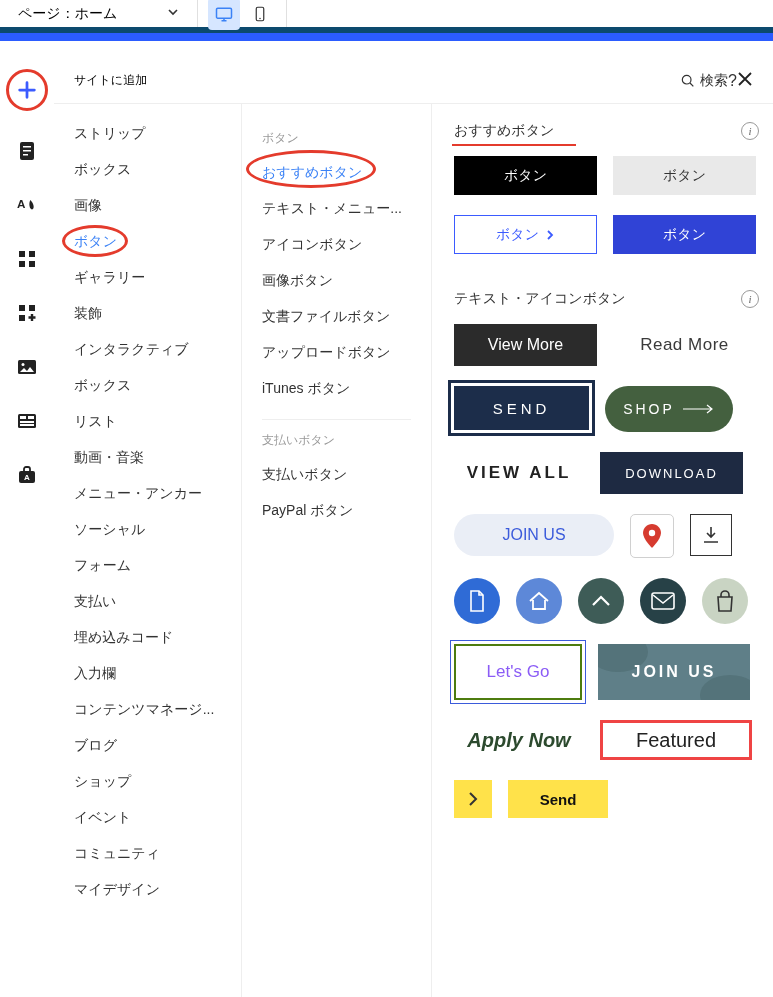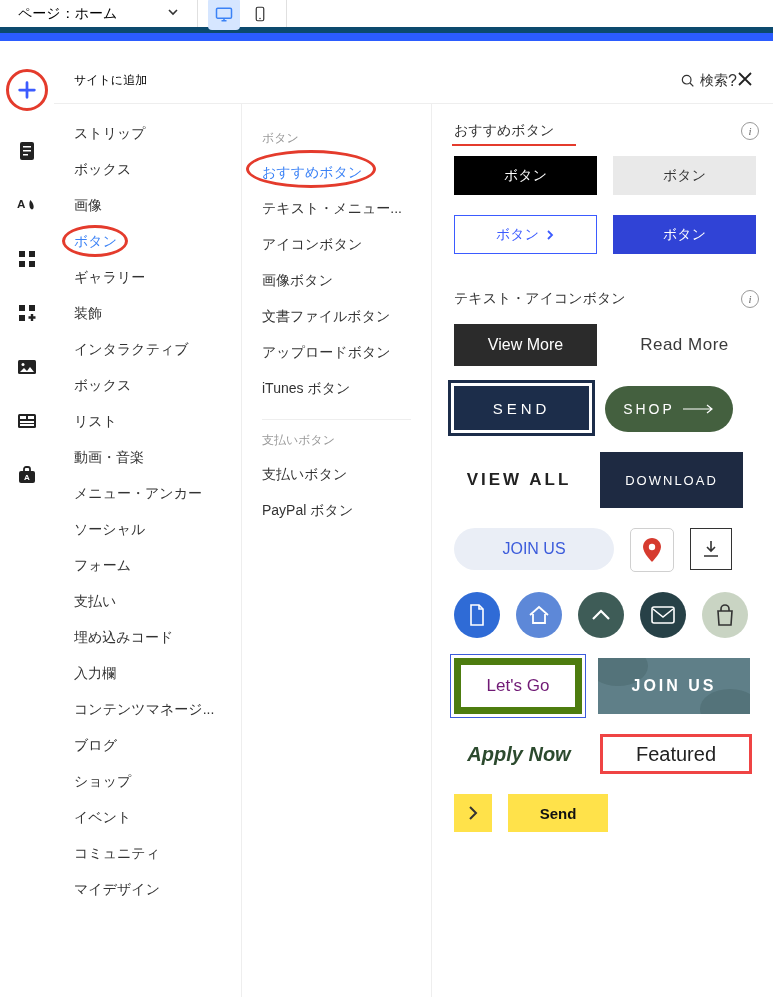--- a/index.html
+++ b/index.html
@@ -57,27 +57,27 @@
 .d-black { width: 143px; height: 39px; background: #000; color: #fff; font-size: 14px; }
 .d-grey  { width: 143px; height: 39px; background: #e9e9e9; color: #333; font-size: 14px; }
 .d-outline-blue { width: 143px; height: 39px; border: 1px solid #3b5bff; color: #3b5bff; font-size: 14px; gap: 6px; }
 .d-blue { width: 143px; height: 39px; background: #3043d6; color: #fff; font-size: 14px; }
 
 .d-vm-dark { width: 143px; height: 42px; background: #2b2b2b; color: #fff; font-size: 16px; }
 .d-readmore { width: 143px; font-size: 17px; color: #3a3a3a; letter-spacing: 0.5px; justify-content: center; }
 .d-send { width: 135px; height: 44px; background: #1c2d4a; color: #fff; border: 1px solid #1c2d4a; outline: 3px solid #1c2d4a; outline-offset: 3px; letter-spacing: 4px; font-family: Georgia, serif; font-size: 15px; }
 .d-shop { width: 128px; height: 46px; background: #44603f; color: #fff; border-radius: 23px; letter-spacing: 3px; font-size: 14px; gap: 8px; }
 .d-viewall { width: 130px; font-size: 17px; letter-spacing: 3px; font-weight: 600; color: #222; }
-.d-download { width: 143px; height: 56px; background: #1e2a42; color: #fff; letter-spacing: 2px; font-size: 13px; text-align: center; }
+.d-download { width: 143px; height: 42px; background: #1e2a42; color: #fff; letter-spacing: 2px; font-size: 13px; text-align: center; }
 .d-joinus { width: 160px; height: 42px; background: #eaeef6; color: #3b5bdb; border-radius: 21px; font-family: Georgia, serif; font-size: 16px; }
 .d-pin { width: 44px; height: 44px; border: 1px solid #d0d0d0; border-radius: 5px; color: #d63b2f; font-size: 22px; }
 .d-dlbox { width: 42px; height: 42px; border: 1px solid #333; color: #333; }
 .circ { width: 46px; height: 46px; border-radius: 50%; color: #fff; font-size: 20px; }
 .c1 { background: #2f6bd6; } .c2 { background: #5d88d8; } .c3 { background: #3e5c57; } .c4 { background: #274147; } .c5 { background: #c9d4c3; color: #333; }
-.d-letsgo { width: 128px; height: 56px; background: #fff; border: 7px solid #4d7c0f; outline: 1px solid #3b5bdb; outline-offset: 3px; color: #701a75; font-size: 17px; font-weight: 500; }
+.d-letsgo { width: 128px; height: 56px; background: #fff; border: 2px solid #4d7c0f; outline: 1px solid #3b5bdb; outline-offset: 3px; color: #8b5cf6; font-size: 17px; font-weight: 500; }
 .d-joinus2 { width: 152px; height: 56px; background: #5f7f88; color: #fff; letter-spacing: 3px; font-weight: 600; position: relative; overflow: hidden; }
 .d-joinus2::before, .d-joinus2::after { content: ''; position: absolute; width: 60px; height: 40px; background: rgba(50,80,80,0.25); border-radius: 50%; }
 .d-joinus2::before { top: -12px; left: -10px; } .d-joinus2::after { bottom: -15px; right: -10px; }
 .d-apply { width: 130px; font-family: Georgia, serif; font-style: italic; font-weight: 700; font-size: 20px; color: #2c4a2e; }
 .d-featured { width: 152px; height: 40px; border: 3px solid #ef4444; font-family: Georgia, serif; font-size: 20px; color: #222; text-align: right; }
 .d-arrow-y { width: 38px; height: 38px; background: #ffe24a; color: #333; font-size: 16px; }
 .d-send-y { width: 100px; height: 38px; background: #ffe24a; color: #111; font-weight: 700; font-size: 15px; }
 .d-backtop { font-size: 15px; font-weight: 700; letter-spacing: 0.5px; border-bottom: 2px solid #222; padding-bottom: 2px; }
 </style>
 </head>

